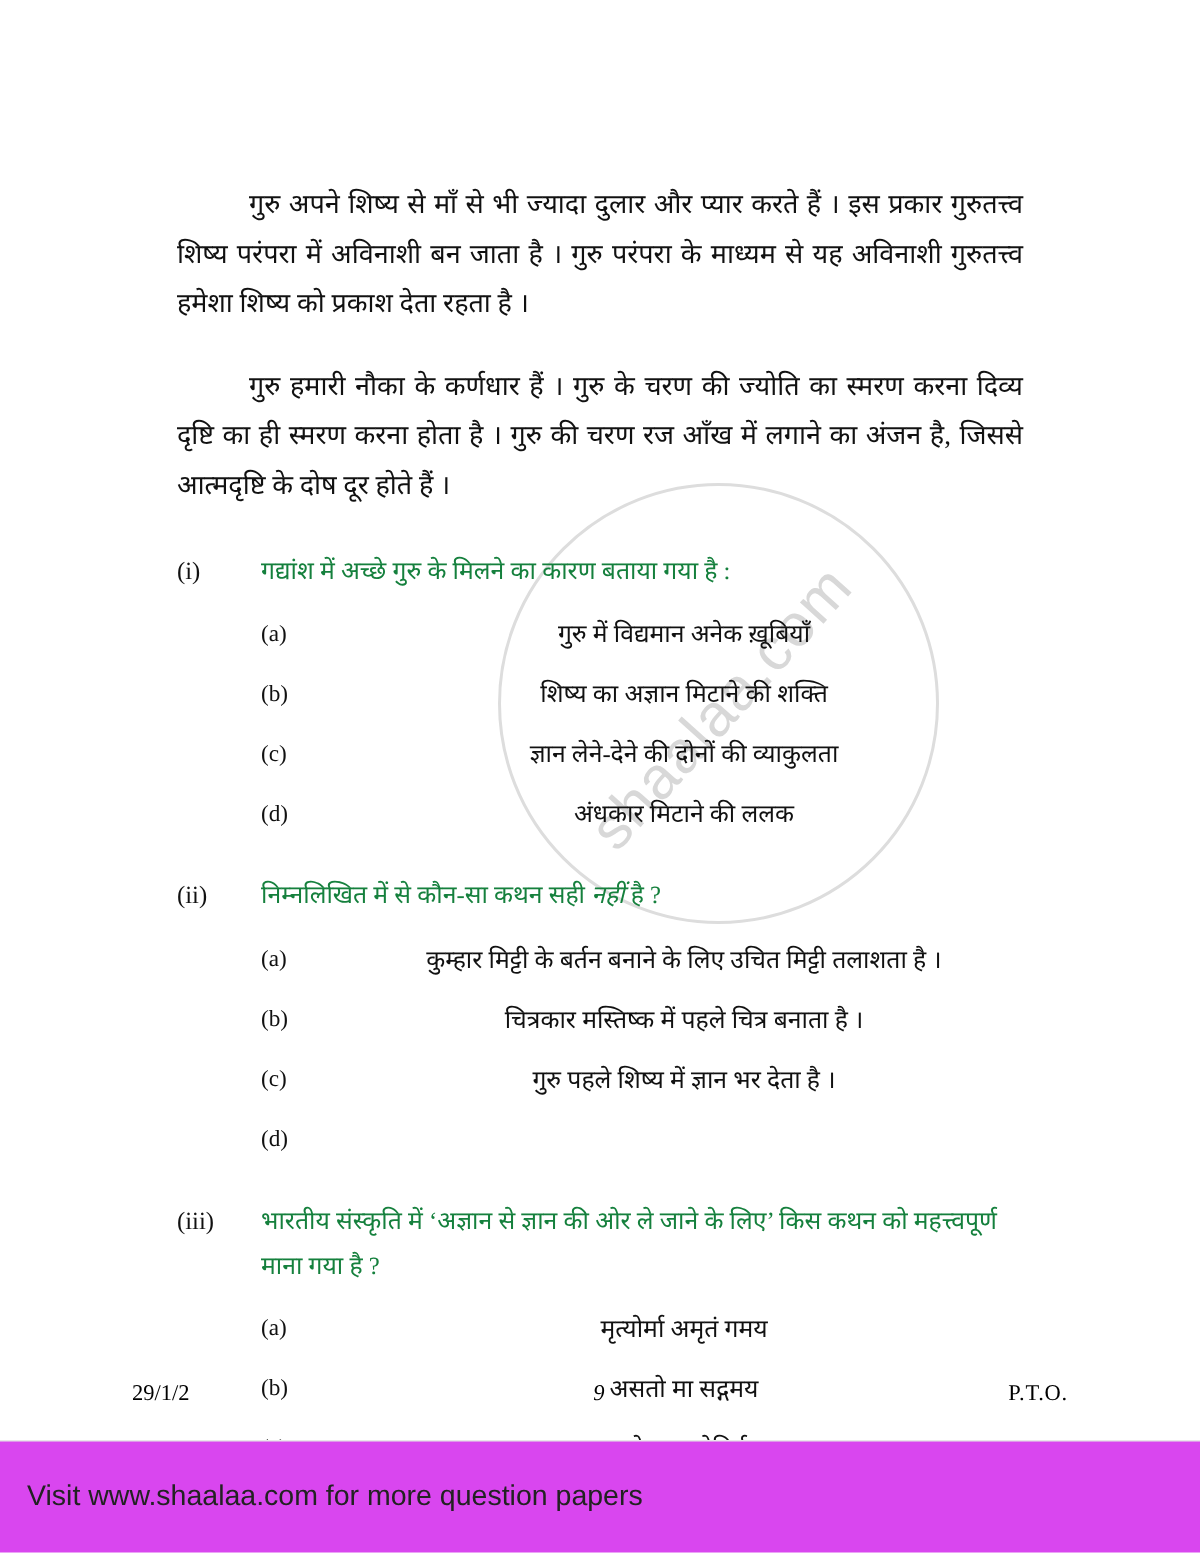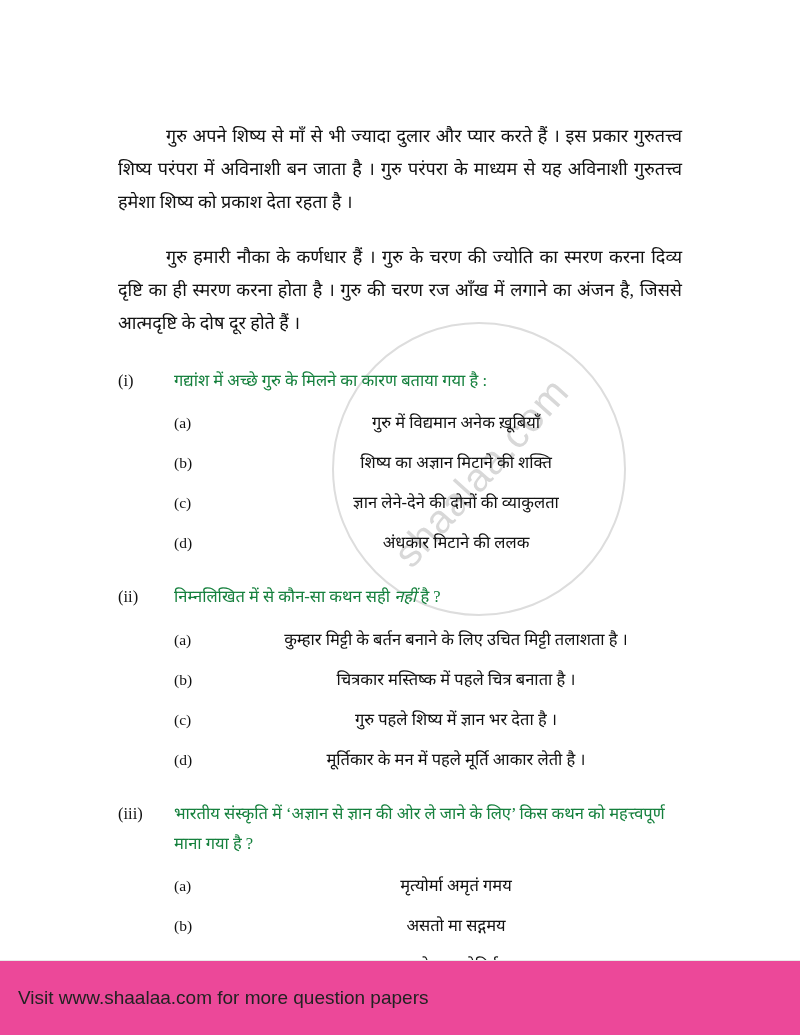--- a/index.html
+++ b/index.html
@@ -140,21 +140,21 @@
     flex: 0 0 auto;
     letter-spacing: 0.5px;
   }
 
   .banner {
     position: absolute;
     left: 0;
     top: 960px;
     width: 800px;
     height: 75px;
-    background: #ec4899;
+    background: #d946ef;
     border-top: 1px solid #e8e8e8;
     display: flex;
     align-items: center;
     padding-left: 18px;
     box-sizing: border-box;
     font-family: "Liberation Sans", sans-serif;
     font-size: 19px;
     color: #222;
   }
 </style>
@@ -206,21 +206,20 @@
       <div class="option">
         <div class="opt-label">(b)</div>
         <div class="opt-text">चित्रकार मस्तिष्क में पहले चित्र बनाता है ।</div>
       </div>
       <div class="option">
         <div class="opt-label">(c)</div>
         <div class="opt-text">गुरु पहले शिष्य में ज्ञान भर देता है ।</div>
       </div>
       <div class="option">
         <div class="opt-label">(d)</div>
-        <div class="opt-text">मूर्तिकार के मन में पहले मूर्ति आकार लेती है ।</div>
       </div>
     </div>
 
     <div class="question">
       <div class="q-num">(iii)</div>
       <div class="q-text">भारतीय संस्कृति में ‘अज्ञान से ज्ञान की ओर ले जाने के लिए’ किस कथन को महत्त्वपूर्ण माना गया है ?</div>
     </div>
     <div class="options">
       <div class="option">
         <div class="opt-label">(a)</div>
@@ -232,16 +231,21 @@
       </div>
       <div class="option">
         <div class="opt-label">(c)</div>
         <div class="opt-text">तमसो मा ज्योतिर्गमय</div>
       </div>
 
     </div>
 
   </div>
 
+  <div class="footer">
+    <div class="footer-left">29/1/2</div>
+    <div class="footer-center">9</div>
+    <div class="footer-right">P.T.O.</div>
+  </div>
 
 </div>
 
 <div class="banner">Visit www.shaalaa.com for more question papers</div>
 
 </body></html>

